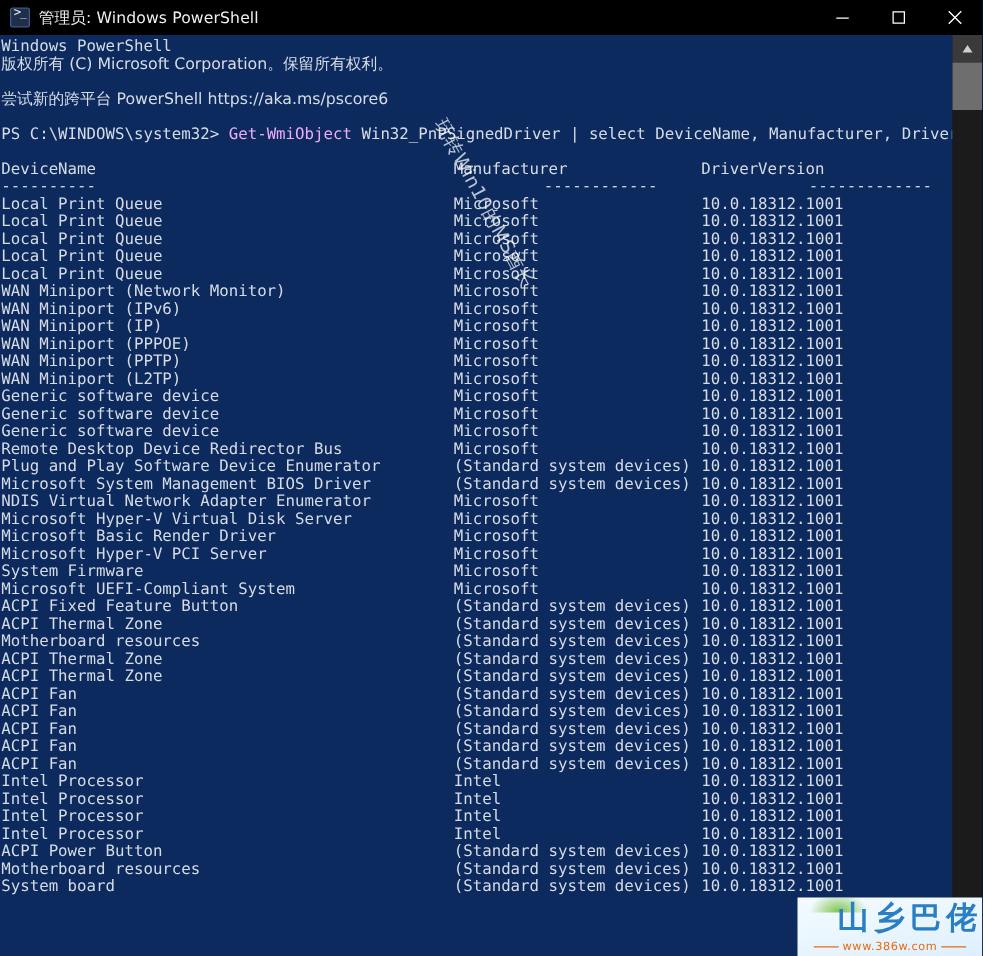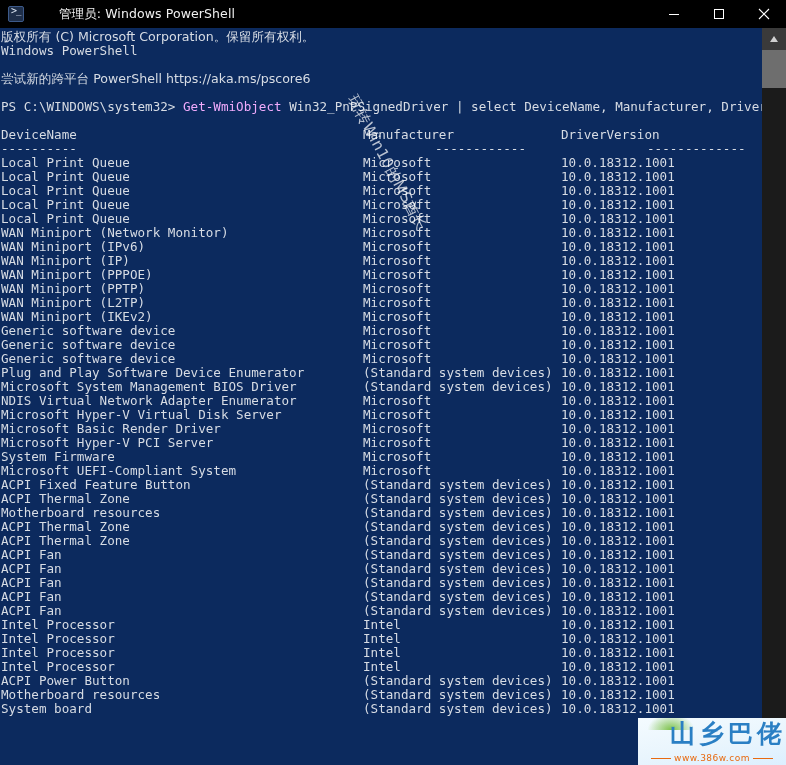--- a/index.html
+++ b/index.html
@@ -25,21 +25,20 @@
   
   .titlebar {
     position: absolute;
     top: 0; left: 0;
     width: 786px;
     height: 28px;
     background: #000000;
     display: flex;
     align-items: center;
     z-index: 30;
-    gap: 28px;
   }
   .tb-icon {
     width: 16px;
     height: 16px;
     margin-left: 8px;
     margin-right: 7px;
     background: #1f2f4a;
     border: 1px solid #3d5a8a;
     border-radius: 2px;
     position: relative;
@@ -269,22 +268,22 @@
       <div class="tb-btn">
         <svg width="12" height="12" viewBox="0 0 12 12">
             <path d="M1 1 L11 11 M11 1 L1 11" stroke="#ffffff" stroke-width="1.1" fill="none"></path>
           </svg>
       </div>
     </div>
   </div>
 
   <div class="console">
 
+    <div class="line c-white">Windows PowerShell</div>
     <div class="line c-white cn">版权所有 (C) Microsoft Corporation。保留所有权利。</div>
-    <div class="line c-white">Windows PowerShell</div>
     <div class="line blank">&nbsp;</div>
     <div class="line c-white cn">尝试新的跨平台 PowerShell https://aka.ms/pscore6</div>
     <div class="line blank">&nbsp;</div>
 
     <div class="line"><span class="c-prompt">PS C:\WINDOWS\system32&gt; </span><span class="c-yellow">Get-WmiObject</span><span class="c-white"> Win32_PnPSignedDriver | select DeviceName, Manufacturer, DriverVersion</span></div>
 
     <div class="line blank">&nbsp;</div>
 
     <div class="row"><span class="col-dev">DeviceName</span><span class="col-man">Manufacturer</span><span class="col-ver">DriverVersion</span></div>
 
@@ -295,24 +294,24 @@
         <div class="row"><span class="col-dev">Local Print Queue</span><span class="col-man">Microsoft</span><span class="col-ver">10.0.18312.1001</span></div>
         <div class="row"><span class="col-dev">Local Print Queue</span><span class="col-man">Microsoft</span><span class="col-ver">10.0.18312.1001</span></div>
         <div class="row"><span class="col-dev">Local Print Queue</span><span class="col-man">Microsoft</span><span class="col-ver">10.0.18312.1001</span></div>
         <div class="row"><span class="col-dev">Local Print Queue</span><span class="col-man">Microsoft</span><span class="col-ver">10.0.18312.1001</span></div>
         <div class="row"><span class="col-dev">WAN Miniport (Network Monitor)</span><span class="col-man">Microsoft</span><span class="col-ver">10.0.18312.1001</span></div>
         <div class="row"><span class="col-dev">WAN Miniport (IPv6)</span><span class="col-man">Microsoft</span><span class="col-ver">10.0.18312.1001</span></div>
         <div class="row"><span class="col-dev">WAN Miniport (IP)</span><span class="col-man">Microsoft</span><span class="col-ver">10.0.18312.1001</span></div>
         <div class="row"><span class="col-dev">WAN Miniport (PPPOE)</span><span class="col-man">Microsoft</span><span class="col-ver">10.0.18312.1001</span></div>
         <div class="row"><span class="col-dev">WAN Miniport (PPTP)</span><span class="col-man">Microsoft</span><span class="col-ver">10.0.18312.1001</span></div>
         <div class="row"><span class="col-dev">WAN Miniport (L2TP)</span><span class="col-man">Microsoft</span><span class="col-ver">10.0.18312.1001</span></div>
-        <div class="row"><span class="col-dev">WAN Miniport (IKEv2)</span><span class="col-man">Microsoft</span><span class="col-ver">10.0.18312.1001</span></div>
         <div class="row"><span class="col-dev">Generic software device</span><span class="col-man">Microsoft</span><span class="col-ver">10.0.18312.1001</span></div>
         <div class="row"><span class="col-dev">Generic software device</span><span class="col-man">Microsoft</span><span class="col-ver">10.0.18312.1001</span></div>
         <div class="row"><span class="col-dev">Generic software device</span><span class="col-man">Microsoft</span><span class="col-ver">10.0.18312.1001</span></div>
+        <div class="row"><span class="col-dev">Remote Desktop Device Redirector Bus</span><span class="col-man">Microsoft</span><span class="col-ver">10.0.18312.1001</span></div>
         <div class="row"><span class="col-dev">Plug and Play Software Device Enumerator</span><span class="col-man">(Standard system devices)</span><span class="col-ver">10.0.18312.1001</span></div>
         <div class="row"><span class="col-dev">Microsoft System Management BIOS Driver</span><span class="col-man">(Standard system devices)</span><span class="col-ver">10.0.18312.1001</span></div>
         <div class="row"><span class="col-dev">NDIS Virtual Network Adapter Enumerator</span><span class="col-man">Microsoft</span><span class="col-ver">10.0.18312.1001</span></div>
         <div class="row"><span class="col-dev">Microsoft Hyper-V Virtual Disk Server</span><span class="col-man">Microsoft</span><span class="col-ver">10.0.18312.1001</span></div>
         <div class="row"><span class="col-dev">Microsoft Basic Render Driver</span><span class="col-man">Microsoft</span><span class="col-ver">10.0.18312.1001</span></div>
         <div class="row"><span class="col-dev">Microsoft Hyper-V PCI Server</span><span class="col-man">Microsoft</span><span class="col-ver">10.0.18312.1001</span></div>
         <div class="row"><span class="col-dev">System Firmware</span><span class="col-man">Microsoft</span><span class="col-ver">10.0.18312.1001</span></div>
         <div class="row"><span class="col-dev">Microsoft UEFI-Compliant System</span><span class="col-man">Microsoft</span><span class="col-ver">10.0.18312.1001</span></div>
         <div class="row"><span class="col-dev">ACPI Fixed Feature Button</span><span class="col-man">(Standard system devices)</span><span class="col-ver">10.0.18312.1001</span></div>
         <div class="row"><span class="col-dev">ACPI Thermal Zone</span><span class="col-man">(Standard system devices)</span><span class="col-ver">10.0.18312.1001</span></div>

